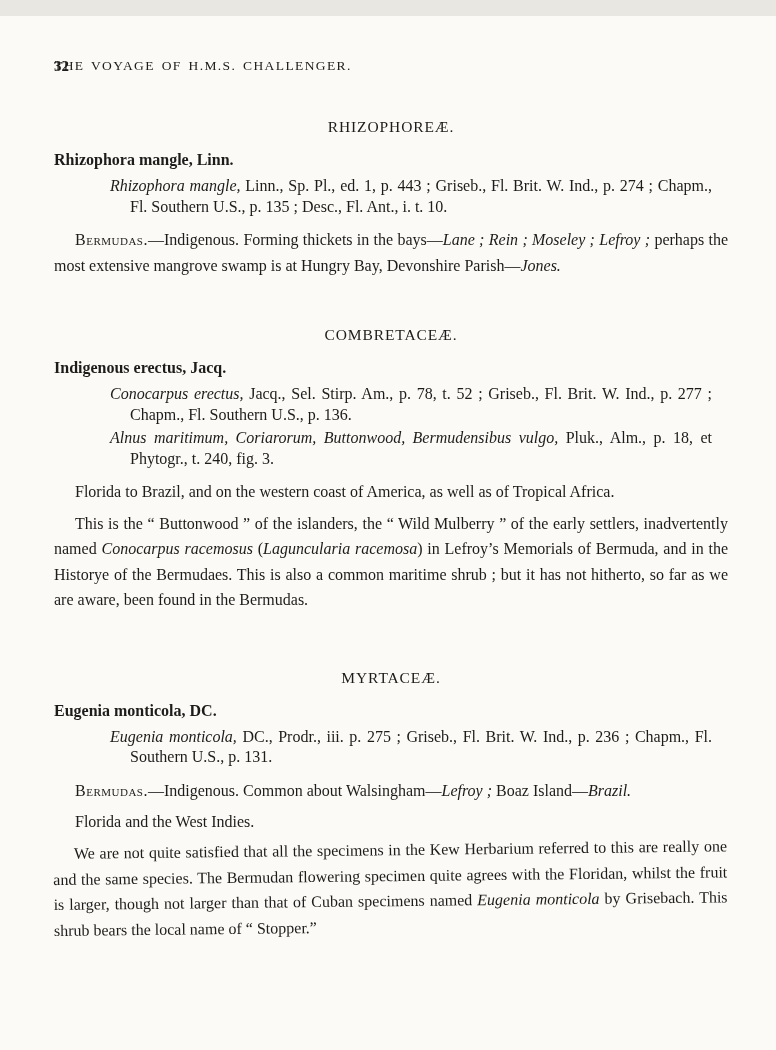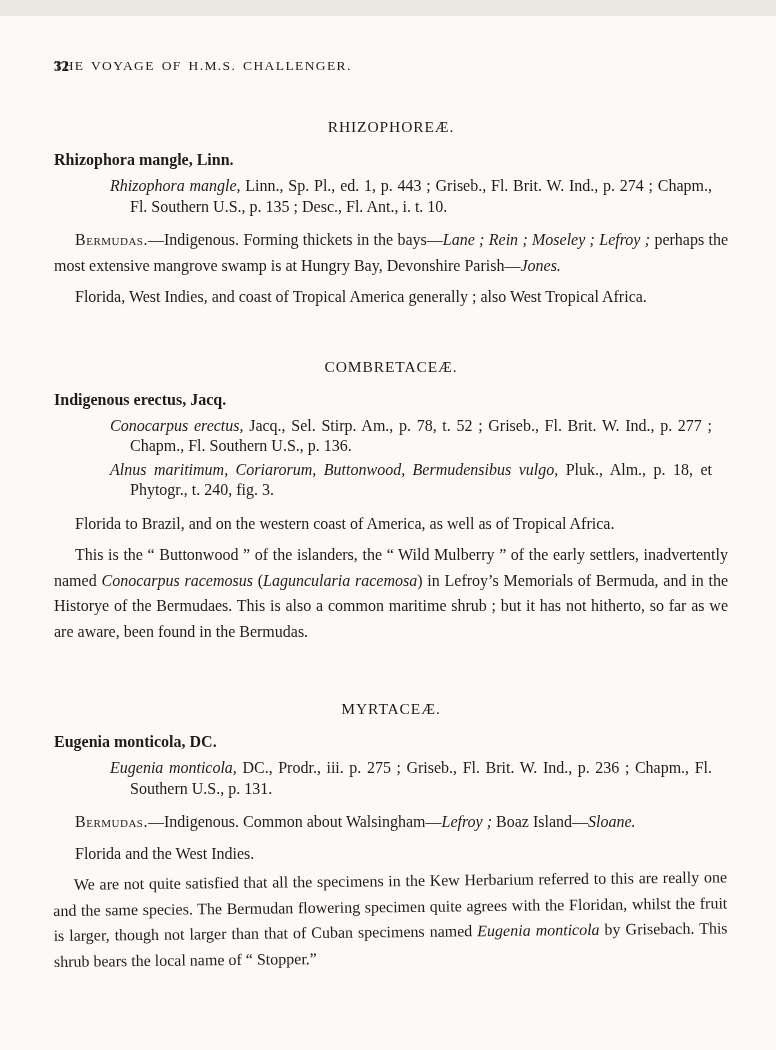--- a/index.html
+++ b/index.html
@@ -85,34 +85,33 @@
   <header class="page-header">
     <span class="page-number">32</span>
     <span class="running-title">THE VOYAGE OF H.M.S. CHALLENGER.</span>
   </header>
 
   <section class="family-section sec-1">
     <h2 class="family-heading">RHIZOPHOREÆ.</h2>
     <h3 class="species-heading">Rhizophora mangle, Linn.</h3>
     <p class="citation"><span class="i">Rhizophora mangle,</span><span> Linn., Sp. Pl., ed. 1, p. 443 ; Griseb., Fl. Brit. W. Ind., p. 274 ; Chapm., Fl. Southern U.S., p. 135 ; Desc., Fl. Ant., i. t. 10.</span></p>
     <p class="para"><span class="sc">Bermudas.</span><span>—Indigenous.  Forming thickets in the bays—</span><span class="i">Lane ; Rein ; Moseley ; Lefroy ;</span><span> perhaps the most extensive mangrove swamp is at Hungry Bay, Devonshire Parish—</span><span class="i">Jones.</span></p>
-    <p class="para"><span>Florida, West Indies, and coast of Tropical America generally ; also West Tropical Africa.</span></p>
   </section>
 
   <section class="family-section sec-2">
     <h2 class="family-heading">COMBRETACEÆ.</h2>
     <h3 class="species-heading">Indigenous erectus, Jacq.</h3>
     <p class="citation"><span class="i">Conocarpus erectus,</span><span> Jacq., Sel. Stirp. Am., p. 78, t. 52 ; Griseb., Fl. Brit. W. Ind., p. 277 ; Chapm., Fl. Southern U.S., p. 136.</span></p>
     <p class="citation"><span class="i">Alnus maritimum, Coriarorum, Buttonwood, Bermudensibus vulgo,</span><span> Pluk., Alm., p. 18, et Phytogr., t. 240, fig. 3.</span></p>
     <p class="para"><span>Florida to Brazil, and on the western coast of America, as well as of Tropical Africa.</span></p>
     <p class="para"><span>This is the “ Buttonwood ” of the islanders, the “ Wild Mulberry ” of the early settlers, inadvertently named </span><span class="i">Conocarpus racemosus</span><span> (</span><span class="i">Laguncularia racemosa</span><span>) in Lefroy’s Memorials of Bermuda, and in the Historye of the Bermudaes.  This is also a common maritime shrub ; but it has not hitherto, so far as we are aware, been found in the Bermudas.</span></p>
   </section>
 
   <section class="family-section sec-3">
     <h2 class="family-heading">MYRTACEÆ.</h2>
     <h3 class="species-heading">Eugenia monticola, DC.</h3>
     <p class="citation"><span class="i">Eugenia monticola,</span><span> DC., Prodr., iii. p. 275 ; Griseb., Fl. Brit. W. Ind., p. 236 ; Chapm., Fl. Southern U.S., p. 131.</span></p>
-    <p class="para"><span class="sc">Bermudas.</span><span>—Indigenous.  Common about Walsingham—</span><span class="i">Lefroy ;</span><span> Boaz Island—</span><span class="i">Sloane.</span></p>
+    <p class="para"><span class="sc">Bermudas.</span><span>—Indigenous.  Common about Walsingham—</span><span class="i">Lefroy ;</span><span> Boaz Island—</span><span class="i">Brazil.</span></p>
     <p class="para"><span>Florida and the West Indies.</span></p>
     <p class="para tilt"><span>We are not quite satisfied that all the specimens in the Kew Herbarium referred to this are really one and the same species.  The Bermudan flowering specimen quite agrees with the Floridan, whilst the fruit is larger, though not larger than that of Cuban specimens named </span><span class="i">Eugenia monticola</span><span> by Grisebach.  This shrub bears the local name of “ Stopper.”</span></p>
   </section>
 
 </div>
 
 </body></html>

